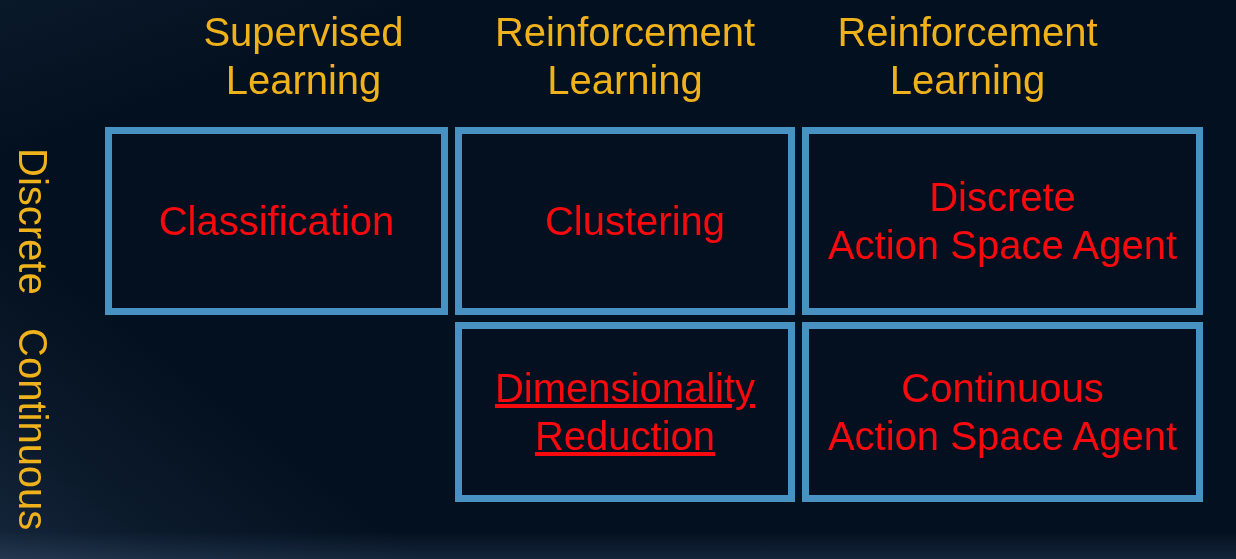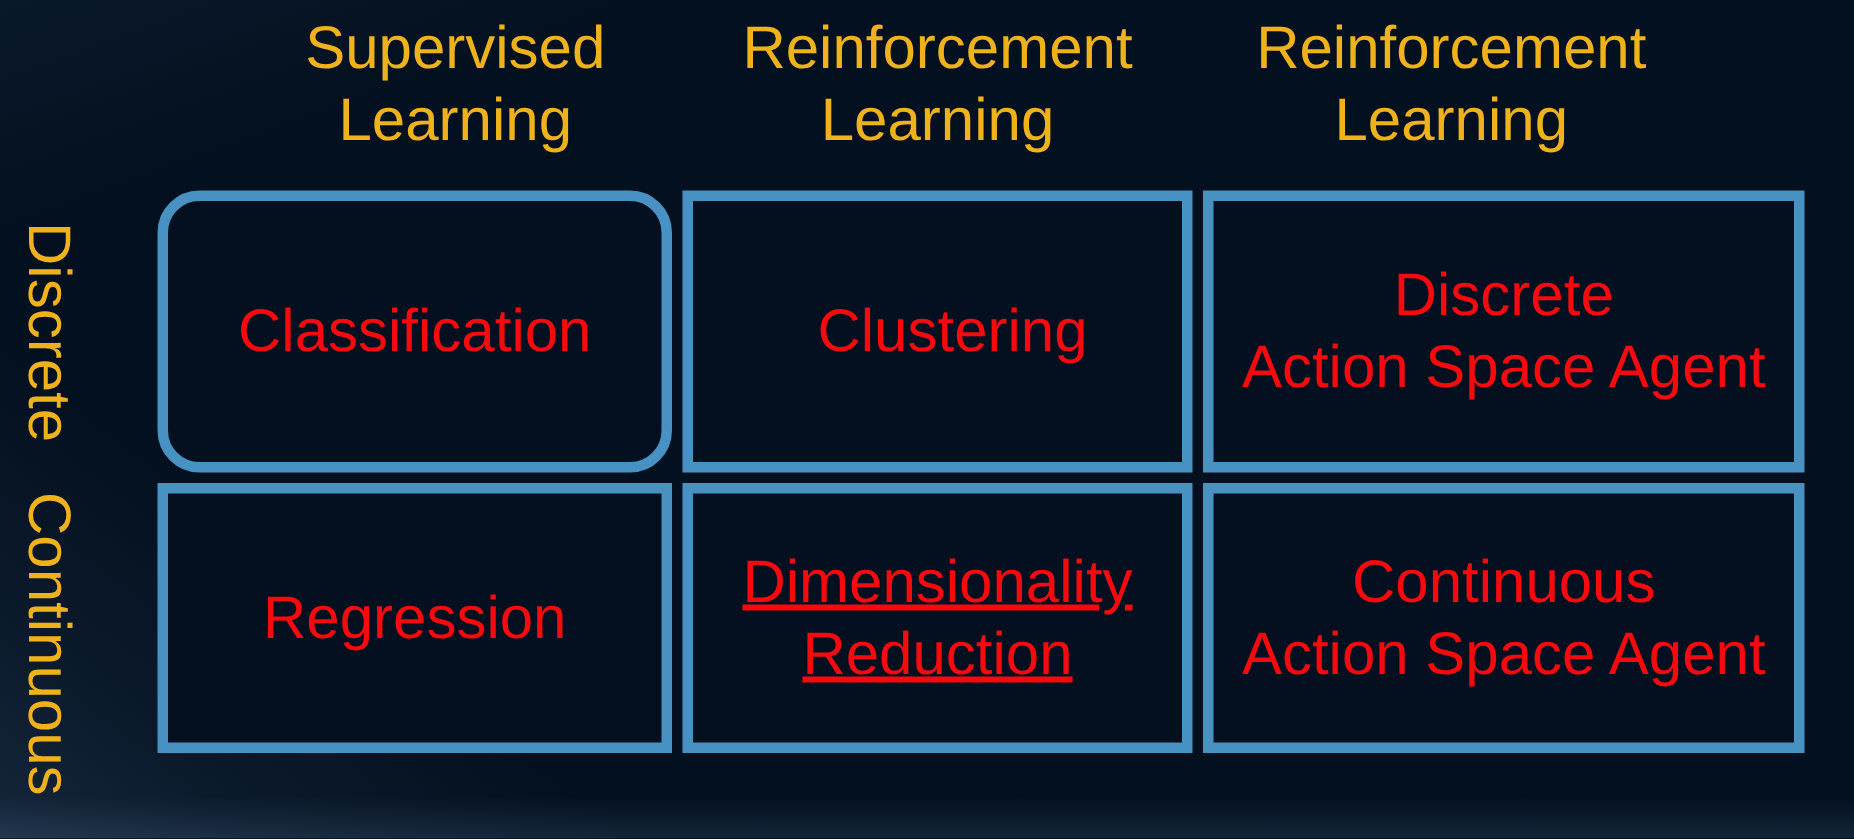--- a/index.html
+++ b/index.html
@@ -51,21 +51,21 @@
     background: #041020;
     display: flex;
     align-items: center;
     justify-content: center;
     text-align: center;
     color: #f8090d;
     font-size: 40px;
     line-height: 48px;
     white-space: pre-line;
   }
-  .c00 { left: 105px; top: 127px; width: 343px; height: 188px; border-radius: 28px; }
+  .c00 { left: 105px; top: 127px; width: 343px; height: 188px; }
   .c01 { left: 455px; top: 127px; width: 340px; height: 188px; padding-left: 20px; }
   .c02 { left: 802px; top: 127px; width: 401px; height: 188px; }
   .c10 { left: 105px; top: 322px; width: 343px; height: 180px; }
   .c11 { left: 455px; top: 322px; width: 340px; height: 180px; text-decoration: underline; }
   .c12 { left: 802px; top: 322px; width: 401px; height: 180px; }
 </style>
 </head>
 <body>
 
 <div class="stage">
@@ -77,19 +77,18 @@
   <div class="col-header h3">Reinforcement
 Learning</div>
 
   <div class="row-label r0">Discrete</div>
   <div class="row-label r1">Continuous</div>
 
   <div class="cell c00">Classification</div>
   <div class="cell c01">Clustering</div>
   <div class="cell c02">Discrete
 Action Space Agent</div>
-  <div class="cell c10">Regression</div>
   <div class="cell c11">Dimensionality
 Reduction</div>
   <div class="cell c12">Continuous
 Action Space Agent</div>
 
 </div>
 
 </body></html>

